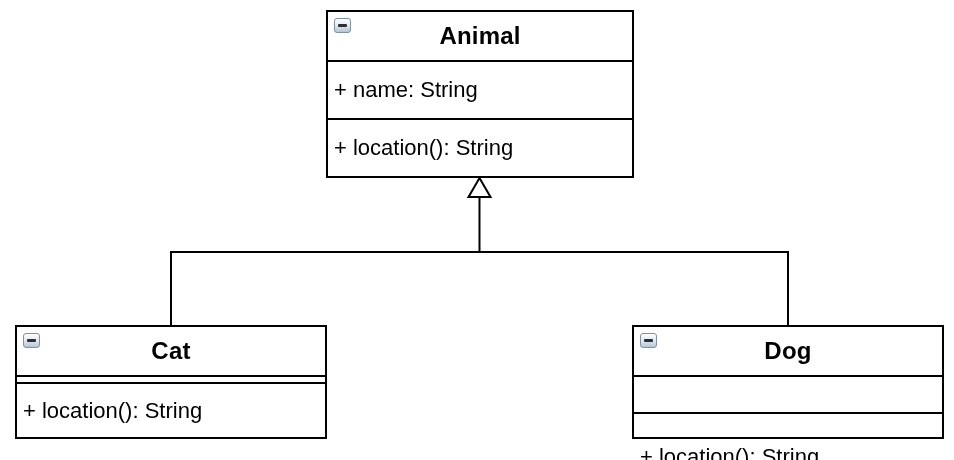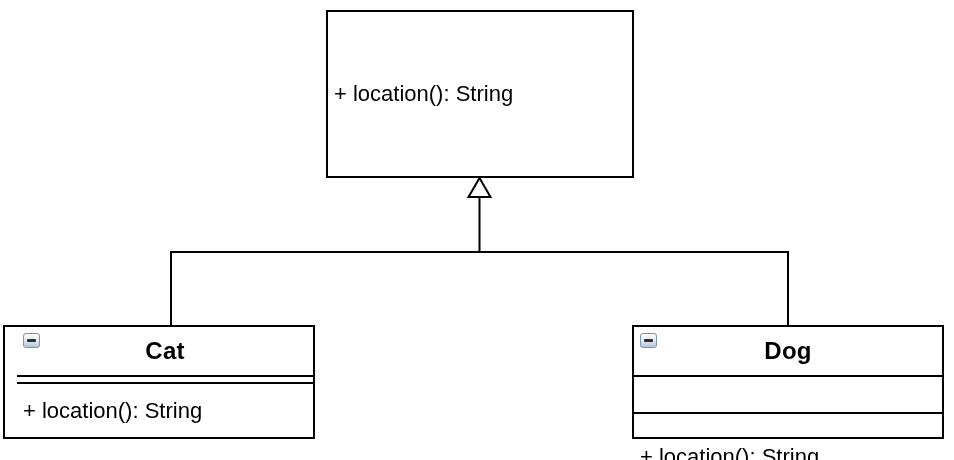--- a/index.html
+++ b/index.html
@@ -24,21 +24,21 @@
   }
   .class-box {
     position: absolute;
     box-sizing: border-box;
     background: #ffffff;
     border: 2px solid #000000;
     display: flex;
     flex-direction: column;
   }
   .box-animal { left: 326px; top: 10px;  width: 308px; height: 168px; }
-  .box-cat    { left: 3px;  top: 325px; width: 312px; height: 114px; padding-left: 12px; }
+  .box-cat    { left: 15px;  top: 325px; width: 312px; height: 114px; }
   .box-dog    { left: 632px; top: 325px; width: 312px; height: 114px; gap: 30px; }
 
   .title-bar {
     position: relative;
     box-sizing: border-box;
     height: 50px;
     border-bottom: 2px solid #000000;
     display: flex;
     align-items: center;
     justify-content: center;
@@ -93,20 +93,29 @@
   <svg class="edges" viewBox="0 0 954 460" xmlns="http://www.w3.org/2000/svg">
 
     <polyline points="171,325 171,252 788,252 788,325" fill="none" stroke="#000000" stroke-width="2"></polyline>
 
     <line x1="479.5" y1="252" x2="479.5" y2="196" stroke="#000000" stroke-width="2"></line>
 
     <polygon points="479.5,178 468.5,197 490.5,197" fill="#ffffff" stroke="#000000" stroke-width="2" stroke-linejoin="miter"></polygon>
   </svg>
 
   <div class="class-box box-animal">
+    <div class="title-bar">
+      <span class="collapse-btn">
+        <span class="minus-bar"></span>
+      </span>
+      <span class="title">Animal</span>
+    </div>
+    <div class="compartment attrs-animal">
+      <span class="member">+ name: String</span>
+    </div>
     <div class="compartment methods">
       <span class="member">+ location(): String</span>
     </div>
   </div>
 
   <div class="class-box box-cat">
     <div class="title-bar">
       <span class="collapse-btn">
         <span class="minus-bar"></span>
       </span>

